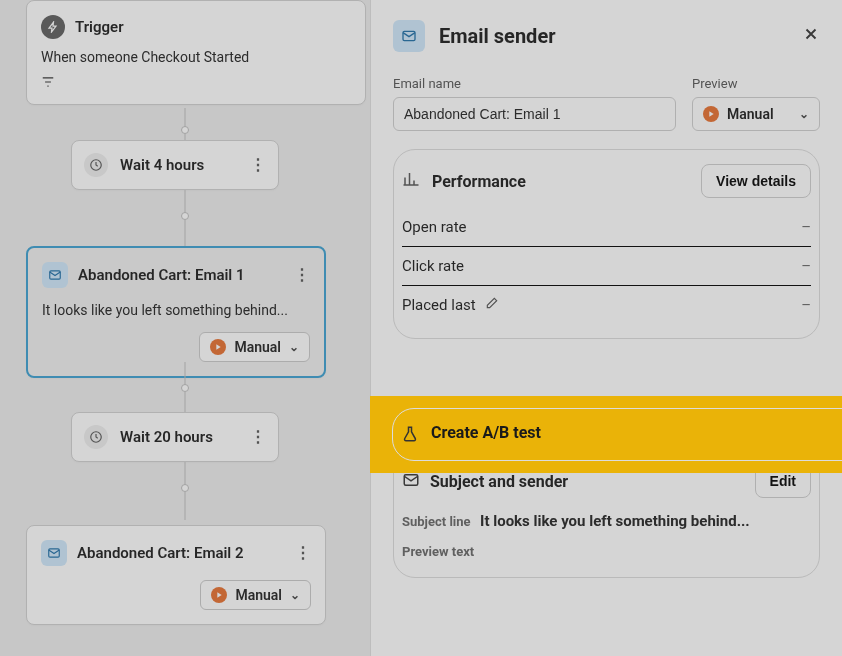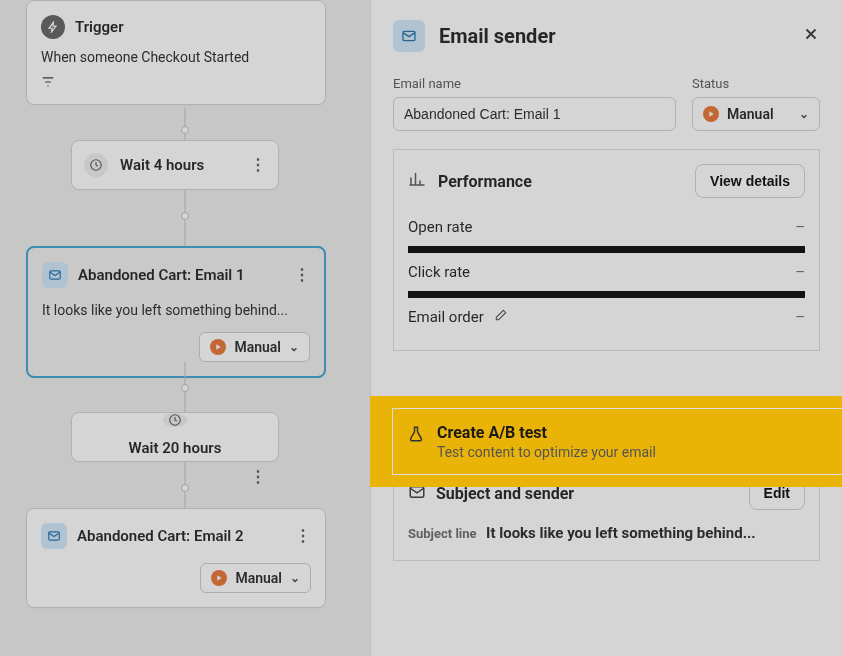--- a/index.html
+++ b/index.html
@@ -47,21 +47,21 @@
 
   .card {
     position: absolute;
     background: #fff;
     border: 1px solid #d0d0d0;
     border-radius: 8px;
     box-shadow: 0 1px 2px rgba(0,0,0,0.03);
   }
   .trigger-card {
     top: 0; left: 26px;
-    width: 300px;
+    width: 340px;
     padding: 14px 14px 12px 14px;
   }
   .trigger-head {
     display: flex; align-items: center; gap: 10px;
     font-weight: 600; font-size: 15px;
     margin-bottom: 10px;
   }
   .trigger-icon {
     width: 24px; height: 24px;
     background: #5c5c5c;
@@ -159,41 +159,41 @@
     font-size:14px; color:#222;
   }
   .status-select {
     display:flex; align-items:center; gap:8px;
     border:1px solid #cfcfcf; border-radius:6px;
     background:#fff; padding: 8px 10px;
     font-weight:600; font-size:14px;
   }
 
   .box {
-    border:1px solid #dcdcdc; border-radius:0;
-    padding: 14px 14px;
+    border:1px solid #dcdcdc; border-radius:22px;
+    padding: 14px 8px;
     margin-bottom: 16px;
   }
   .perf-head {
     display:flex; align-items:center;
   }
   .perf-icon { color:#555; font-size:16px; margin-right:12px; }
   .perf-title { font-weight:700; font-size:16px; }
   .perf-sub { font-size:13px; color:#666; margin-top:2px; }
   .btn {
     border:1px solid #cfcfcf; border-radius:8px;
     padding: 8px 14px; font-weight:600; font-size:14px;
     background:#fff; cursor:pointer;
   }
   .metric-row {
     display:flex; justify-content:space-between;
     padding: 10px 0;
     font-size:15px;
   }
-  .metric-row + .metric-row { border-top:7px solid #000000; }
+  .metric-row + .metric-row { border-top:1px solid #000000; }
   .metric-val { color:#666; font-weight:400; }
   .pencil { color:#555; margin-left:6px; font-size:14px; }
 
   .ab-box {  }
   .ab-head { display:flex; gap:12px; align-items:flex-start; }
   .ab-title { font-weight:700; font-size:16px; }
   .ab-sub { font-size:14px; color:#555; margin-top:2px; }
 
   .subject-head {
     display:flex; align-items:center; gap:10px;
@@ -289,36 +289,36 @@
         <span>Manual</span>
         <span class="chev">⌄</span>
       </div>
       <div style="clear:both"></div>
     </div>
 
     <div class="connector" style="top:362px; height:24px;"></div>
     <div class="dot" style="top:384px;"></div>
     <div class="connector" style="top:392px; height:20px;"></div>
 
-    <div class="card wait-card" style="top:412px;flex-direction:column;">
+    <div class="card wait-card" style="top:412px;">
       <span class="clock">
         <svg width="14" height="14" viewBox="0 0 24 24" fill="none" stroke="#555" stroke-width="2">
             <circle cx="12" cy="12" r="9"></circle>
             <path d="M12 7v5l3 2"></path>
           </svg>
       </span>
       <span>Wait 20 hours</span>
       <span class="more more-dots">⋮</span>
     </div>
 
     <div class="connector" style="top:462px; height:24px;"></div>
     <div class="dot" style="top:484px;"></div>
     <div class="connector" style="top:492px; height:28px;"></div>
 
-    <div class="card email-card" style="top:508px;">
+    <div class="card email-card" style="top:525px;">
       <div class="email-head">
         <span class="email-icon">
           <svg width="14" height="14" viewBox="0 0 24 24" fill="none" stroke="#1e6fa8" stroke-width="2">
               <rect x="3" y="5" width="18" height="14" rx="2"></rect>
               <path d="m3 7 9 6 9-6"></path>
             </svg>
         </span>
         <span>Abandoned Cart: Email 2</span>
         <span class="more more-dots">⋮</span>
       </div>
@@ -353,21 +353,21 @@
     </span>
   </div>
 
   <div class="section">
     <div class="field-row">
       <div class="field" style="flex:1;">
         <span class="field-label">Email name</span>
         <input class="text-input" value="Abandoned Cart: Email 1" style="">
       </div>
       <div class="field" style="width:128px;">
-        <span class="field-label">Status</span>
+        <span class="field-label">Preview</span>
         <div class="status-select">
           <span class="status-dot">
             <svg width="8" height="8" viewBox="0 0 24 24" fill="#fff">
                 <path d="M7 4v16l13-8z"></path>
               </svg>
           </span>
           <span>Manual</span>
           <span class="chev" style="margin-left:auto">⌄</span>
         </div>
       </div>
@@ -389,21 +389,21 @@
       <div class="metric-row">
         <span>Open rate</span>
         <span class="metric-val">–</span>
       </div>
       <div class="metric-row">
         <span>Click rate</span>
         <span class="metric-val">–</span>
       </div>
       <div class="metric-row">
         <span>
-          <span>Email order</span>
+          <span>Placed last</span>
           <span class="pencil">
             <svg width="14" height="14" viewBox="0 0 24 24" fill="none" stroke="#555" stroke-width="2">
                 <path d="M4 20h4L20 8l-4-4L4 16v4z"></path>
               </svg>
           </span>
         </span>
         <span class="metric-val">–</span>
       </div>
     </div>
   </div>
@@ -419,34 +419,36 @@
               <rect x="3" y="5" width="18" height="14" rx="2"></rect>
               <path d="m3 7 9 6 9-6"></path>
             </svg>
         </span>
         <span class="subject-title">Subject and sender</span>
         <button class="btn">Edit</button>
       </div>
       <div class="split-row">
         <span class="split-label">Subject line</span>
         <span class="split-val">It looks like you left something behind...</span>
+      </div>
+      <div class="split-row">
+        <span class="split-label">Preview text</span>
       </div>
     </div>
   </div>
 </div>
 
 <div class="dimmer"></div>
 
 <div class="ab-wrapper">
   <div class="box ab-box" style="margin-bottom:0;">
     <div class="ab-head">
       <span style="padding-top:2px">
         <svg width="18" height="18" viewBox="0 0 24 24" fill="none" stroke="#333" stroke-width="2">
             <path d="M9 3h6M10 3v6l-5 9a2 2 0 0 0 1.8 3h10.4a2 2 0 0 0 1.8-3l-5-9V3"></path>
           </svg>
       </span>
       <div>
         <div class="ab-title">Create A/B test</div>
-        <div class="ab-sub">Test content to optimize your email</div>
       </div>
     </div>
   </div>
 </div>
 
 </body></html>

